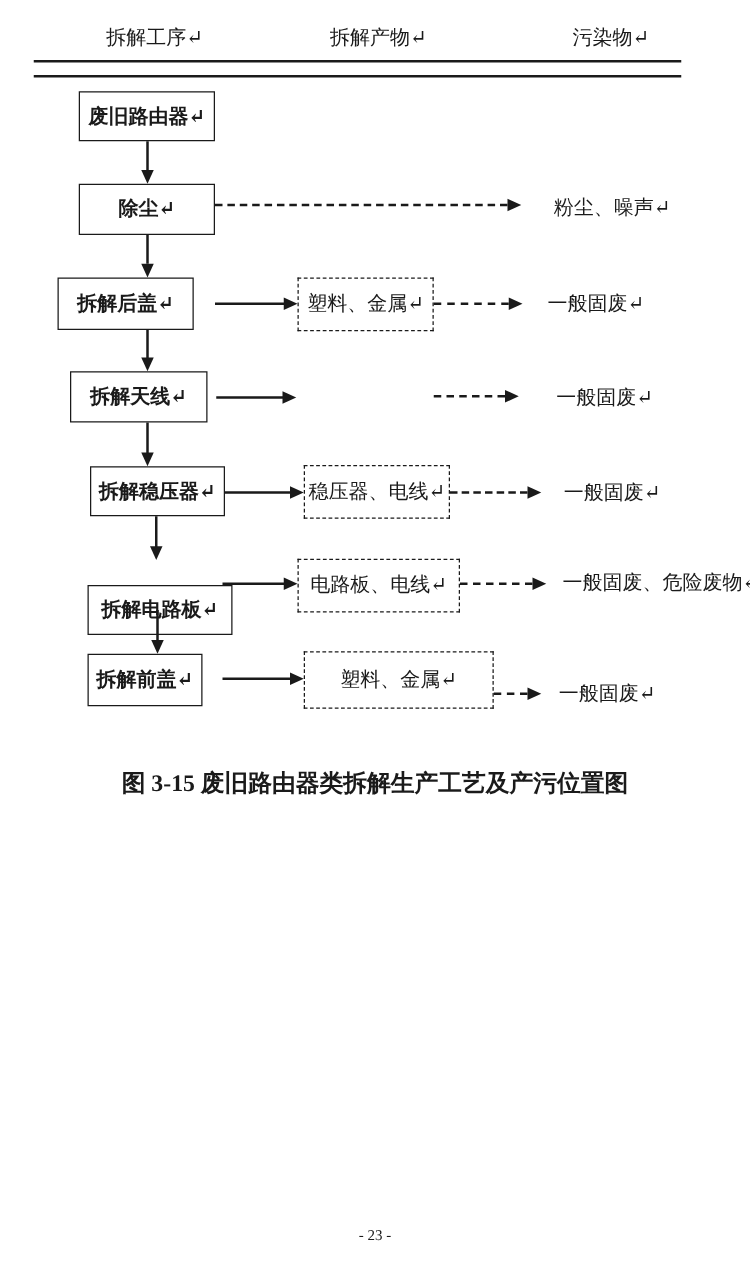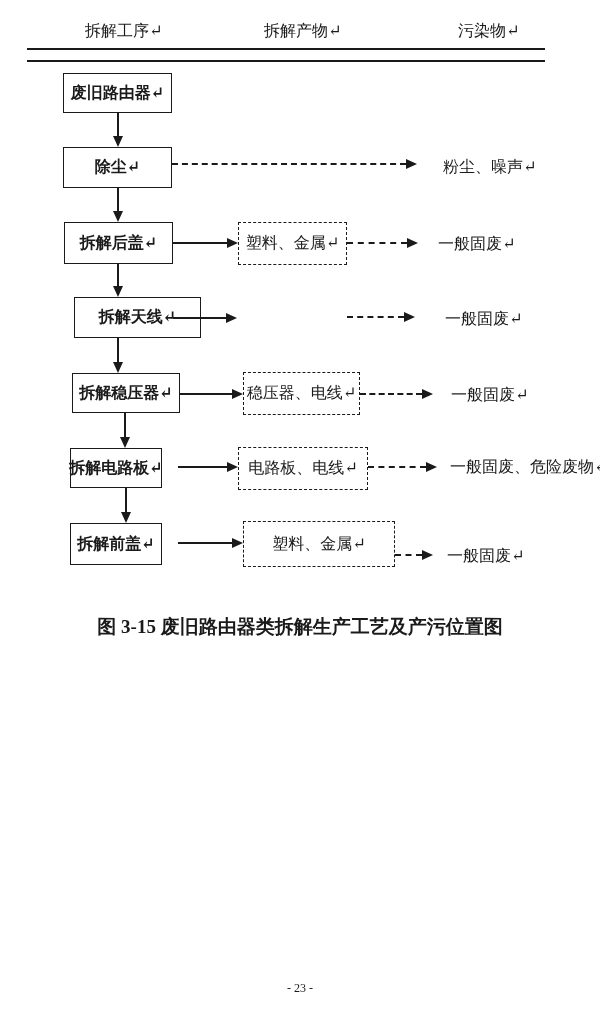--- a/index.html
+++ b/index.html
@@ -76,24 +76,24 @@
 
   <div class="lbl" style="left:85px;top:21px;">拆解工序↵</div>
   <div class="lbl" style="left:264px;top:21px;">拆解产物↵</div>
   <div class="lbl" style="left:458px;top:21px;">污染物↵</div>
 
   <div class="rule" style="left:27px;top:48px;width:518px;"></div>
   <div class="rule" style="left:27px;top:60px;width:518px;"></div>
 
   <div class="sbox" style="left:63px;top:73px;width:109px;height:40px;">废旧路由器↵</div>
   <div class="sbox" style="left:63px;top:147px;width:109px;height:41px;">除尘↵</div>
-  <div class="sbox" style="left:64px;top:222px;width:109px;height:42px;">拆解后盖↵</div>
-  <div class="sbox" style="left:74px;top:297px;width:127px;height:41px;">拆解天线↵</div>
+  <div class="sbox" style="left:46px;top:222px;width:109px;height:42px;">拆解后盖↵</div>
+  <div class="sbox" style="left:56px;top:297px;width:110px;height:41px;">拆解天线↵</div>
   <div class="sbox" style="left:72px;top:373px;width:108px;height:40px;">拆解稳压器↵</div>
-  <div class="sbox" style="left:70px;top:448px;width:92px;height:40px;text-align:center;">拆解电路板↵</div>
+  <div class="sbox" style="left:70px;top:468px;width:116px;height:40px;text-align:center;">拆解电路板↵</div>
   <div class="sbox" style="left:70px;top:523px;width:92px;height:42px;">拆解前盖↵</div>
 
   <div>
     <div class="vline" style="left:117px;top:113px;height:24px;"></div>
     <div class="ah-down" style="left:113px;top:136px;"></div>
   </div>
   <div>
     <div class="vline" style="left:117px;top:188px;height:23px;"></div>
     <div class="ah-down" style="left:113px;top:211px;"></div>
   </div>

